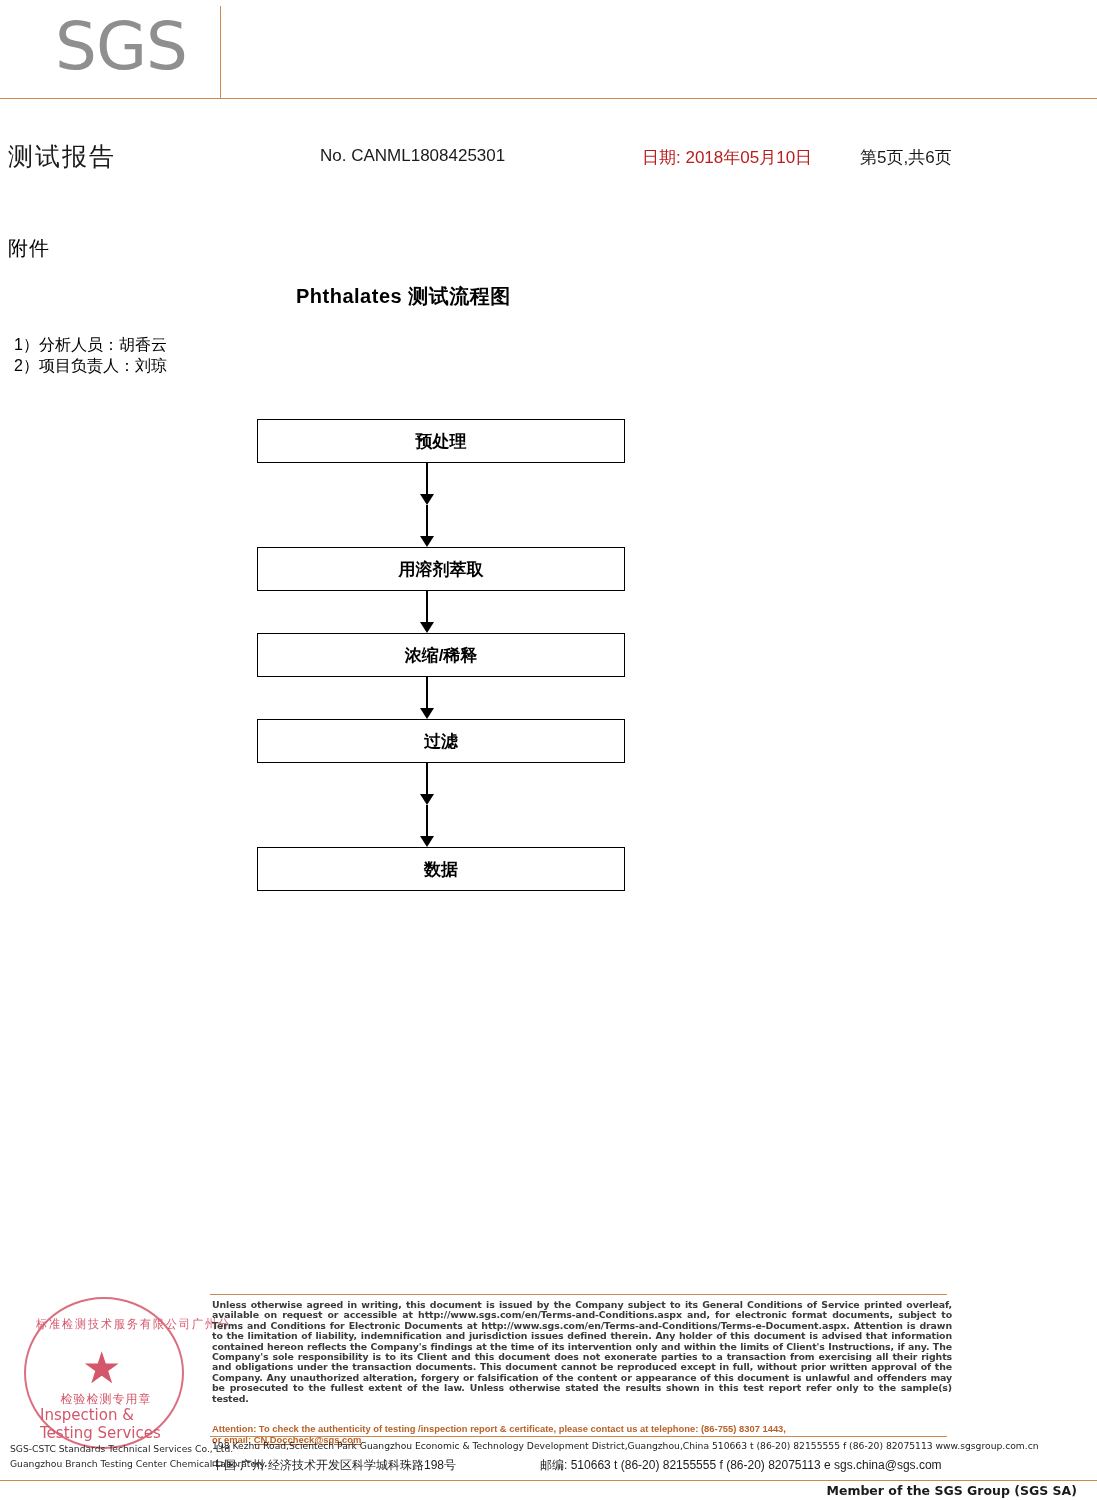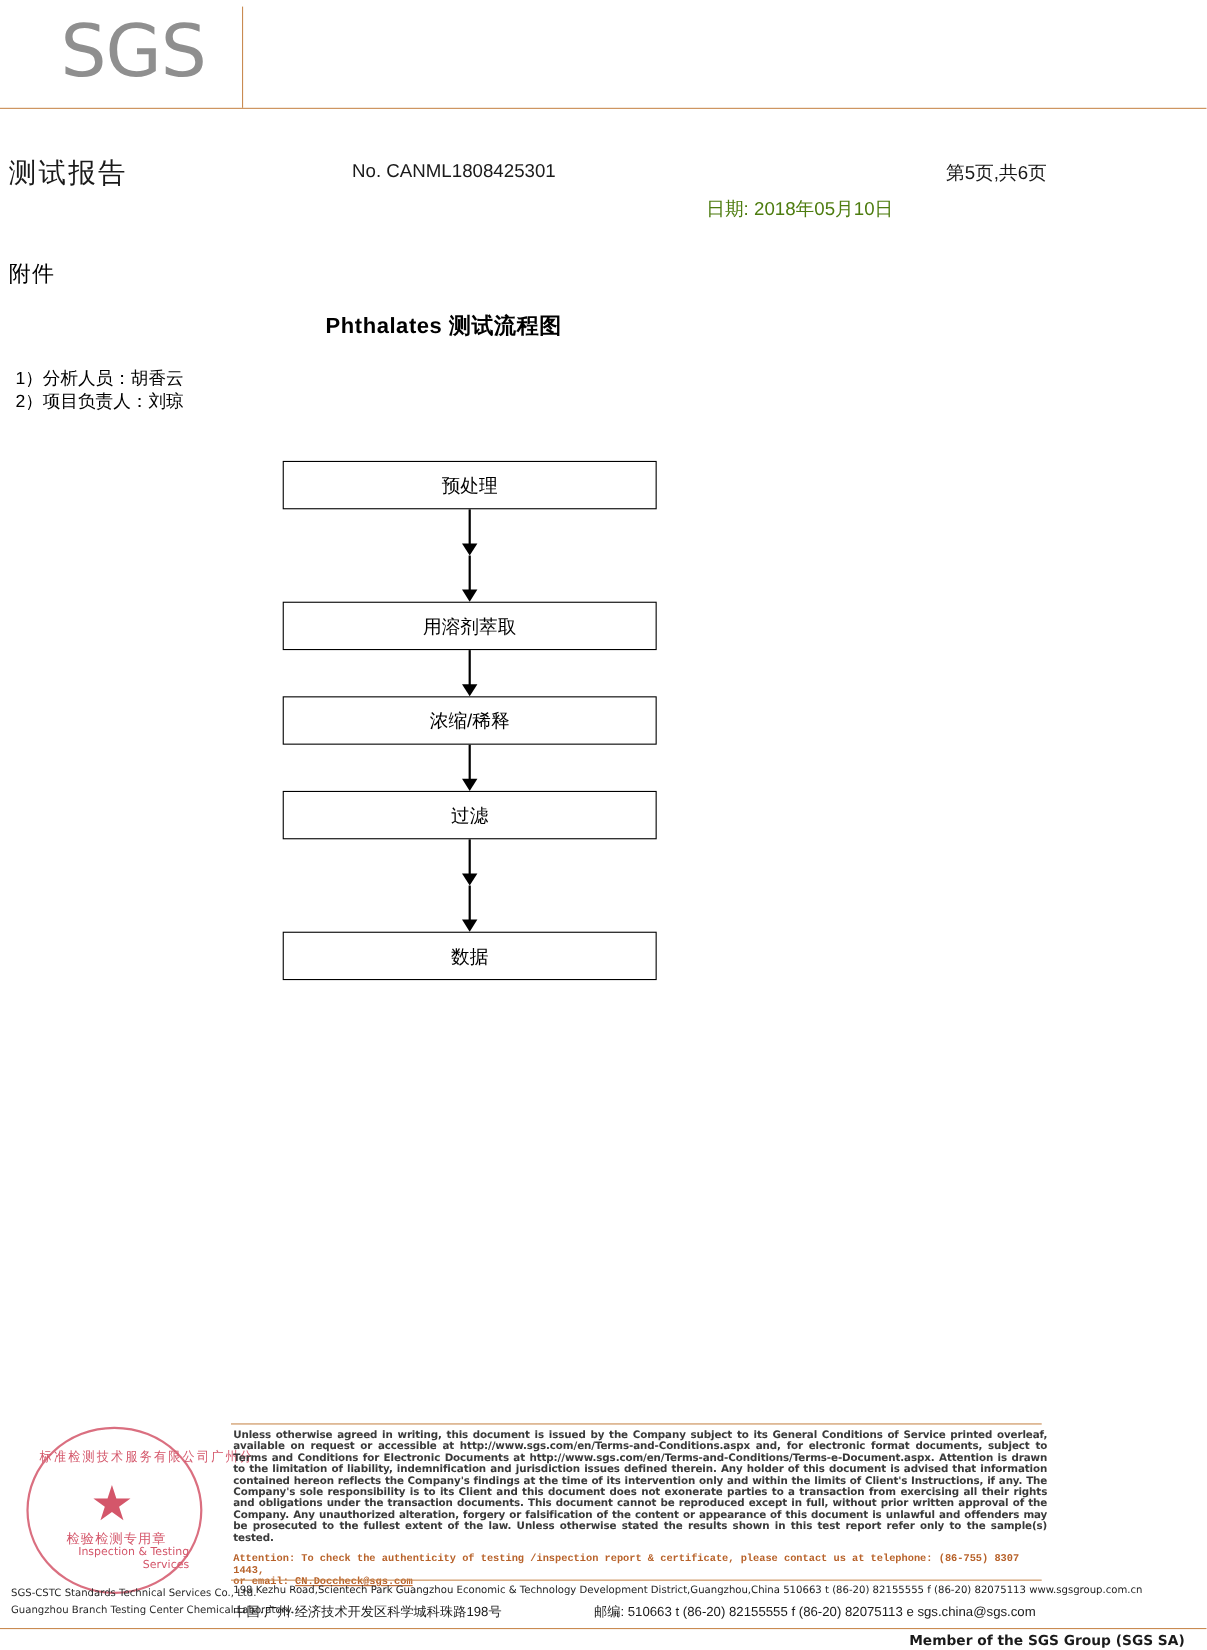--- a/index.html
+++ b/index.html
@@ -63,22 +63,21 @@
   .doc-no {
     position: absolute;
     left: 320px; top: 6px;
     font-size: 17px;
     color: #1a1a1a;
   }
   .doc-date {
     position: absolute;
     left: 642px; top: 6px;
     font-size: 17px;
-    color: #4d7c0f;
-    margin-top: 32px;
+    color: #b91c1c;
   }
   .doc-page {
     position: absolute;
     left: 860px; top: 6px;
     font-size: 17px;
     color: #1a1a1a;
   }
 
   
   .attachment-label {
@@ -102,28 +101,29 @@
   }
   .person-list div { white-space: nowrap; }
 
   
   .flow {
     position: absolute;
     left: 257px; top: 419px;
     width: 340px;
   }
   .flow-node {
-    width: 340px;
+    width: 368px;
     height: 44px;
     border: 1.5px solid #000;
     display: flex;
     align-items: center;
     justify-content: center;
     font-size: 17px;
     background: #fff;
+    font-weight: bold;
   }
   .flow-arrow {
     height: 42px;
     position: relative;
   }
   .flow-arrow .shaft {
     position: absolute;
     left: 169px; top: 0;
     width: 2px; height: 33px;
     background: #000;
@@ -158,23 +158,23 @@
     font-family: "DejaVu Sans", sans-serif;
     font-size: 9.4px;
     line-height: 10.4px;
     color: #3a3a3a;
     text-align: justify;
     font-weight: bold;
     letter-spacing: -0.1px;
   }
   .footer-attn {
     position: absolute;
-    left: 212px; top: 122px;
+    left: 212px; top: 134px;
     width: 740px;
-    font-family: Liberation Mono, monospace;
+    font-family: Liberation Sans, sans-serif;
     font-size: 9.4px;
     line-height: 10.6px;
     color: #b8622a;
     font-weight: bold;
   }
   .footer-attn .u { text-decoration: underline; }
   .footer-line-mid {
     position: absolute;
     left: 210px; top: 146px;
     width: 737px; height: 1px;
@@ -252,24 +252,24 @@
   }
   .stamp .cn-mid {
     left: 34px; top: 98px;
     width: 124px; text-align: center;
     font-size: 12px;
     letter-spacing: 1px;
   }
   .stamp .cn-en {
     position: absolute;
     left: 30px; top: 113px;
-    width: 132px; text-align: right;
+    width: 132px; text-align: left;
     color: #d4566a;
     font-family: "DejaVu Sans", sans-serif;
-    font-size: 10px;
+    font-size: 15px;
   }
   .stamp-foot-1, .stamp-foot-2 {
     position: absolute;
     left: 0;
     font-family: "DejaVu Sans", sans-serif;
     font-size: 9.2px;
     color: #2a2a2a;
     white-space: nowrap;
   }
   .stamp-foot-1 { top: 150px; }

